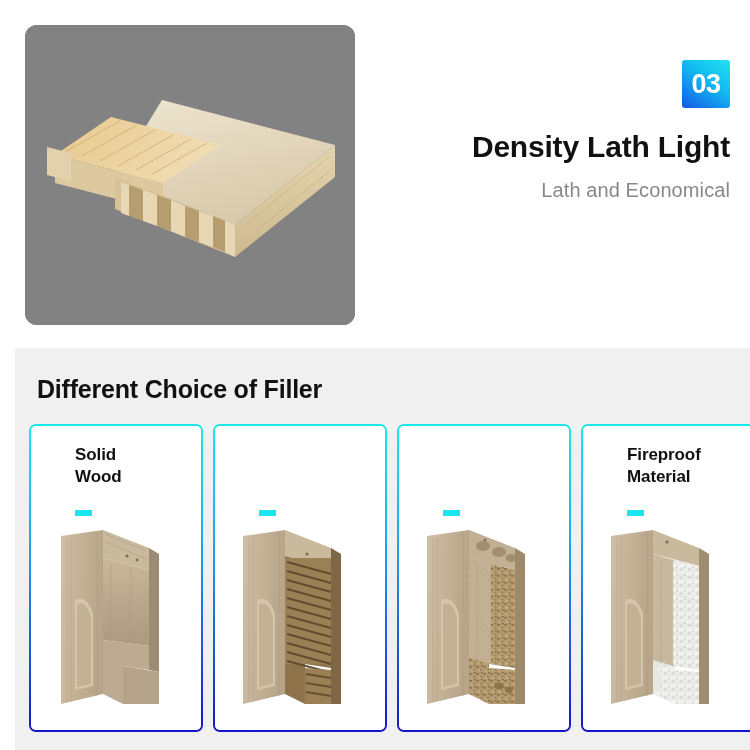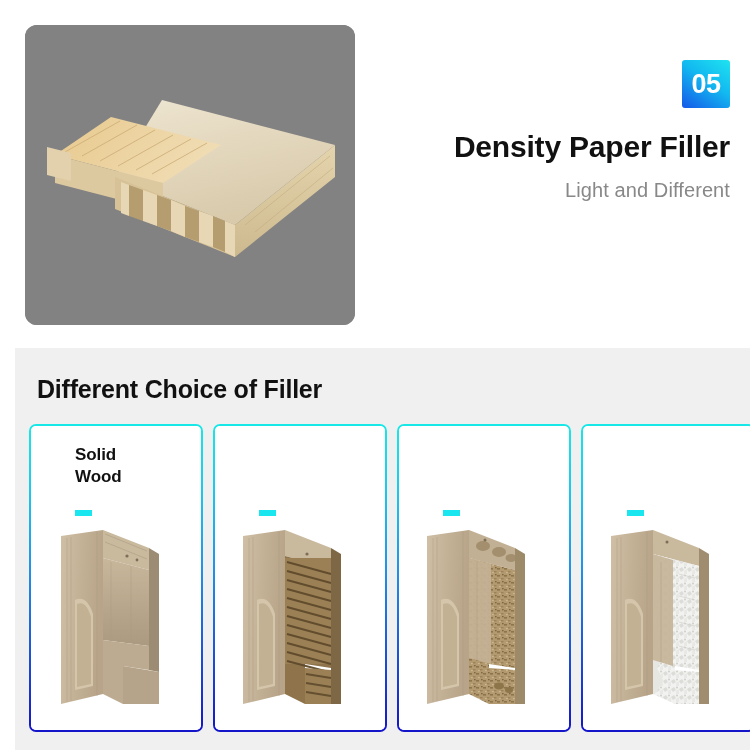--- a/index.html
+++ b/index.html
@@ -157,23 +157,23 @@
           <polygon points="146,175 160,181 160,212 146,206"></polygon>
           <polygon points="174,186 188,191 188,222 174,217"></polygon>
           <polygon points="200,196 210,200 210,232 200,227"></polygon>
         </g>
 
         <polygon points="22,122 46,128 46,156 22,150" fill="#e2d1ac"></polygon>
       </svg>
     </div>
 
     <div class="hero-text">
-      <div class="badge">05</div>
-      <div class="hero-title">Density Paper Filler</div>
-      <div class="hero-sub">Light and Different</div>
+      <div class="badge">03</div>
+      <div class="hero-title">Density Lath Light</div>
+      <div class="hero-sub">Lath and Economical</div>
     </div>
 
   </div>
 
   <div class="lower">
 
     <div class="section-title">Different Choice of Filler</div>
 
     <div class="cards">
 
@@ -324,20 +324,21 @@
               <ellipse cx="100" cy="168" rx="5" ry="3.6" fill="#8e7449"></ellipse>
               <ellipse cx="110" cy="172" rx="4" ry="3" fill="#8e7449"></ellipse>
               <circle cx="86" cy="22" r="1.5" fill="#7e6e58"></circle>
             </svg>
           </div>
         </div>
       </div>
 
       <div class="card">
         <div class="card-inner">
+          <div class="card-title">Fireproof<br>Material</div>
           <div class="card-dash"></div>
           <div class="card-figure">
             <svg viewBox="0 0 170 200" preserveAspectRatio="xMidYMid meet">
               <defs>
                 <linearGradient id="fp_face" x1="0" y1="0" x2="1" y2="0.2">
                   <stop offset="0%" stop-color="#cfbfa4"></stop>
                   <stop offset="55%" stop-color="#c2b095"></stop>
                   <stop offset="100%" stop-color="#b7a489"></stop>
                 </linearGradient>
                 <pattern id="mineral" width="8" height="8" patternUnits="userSpaceOnUse">

